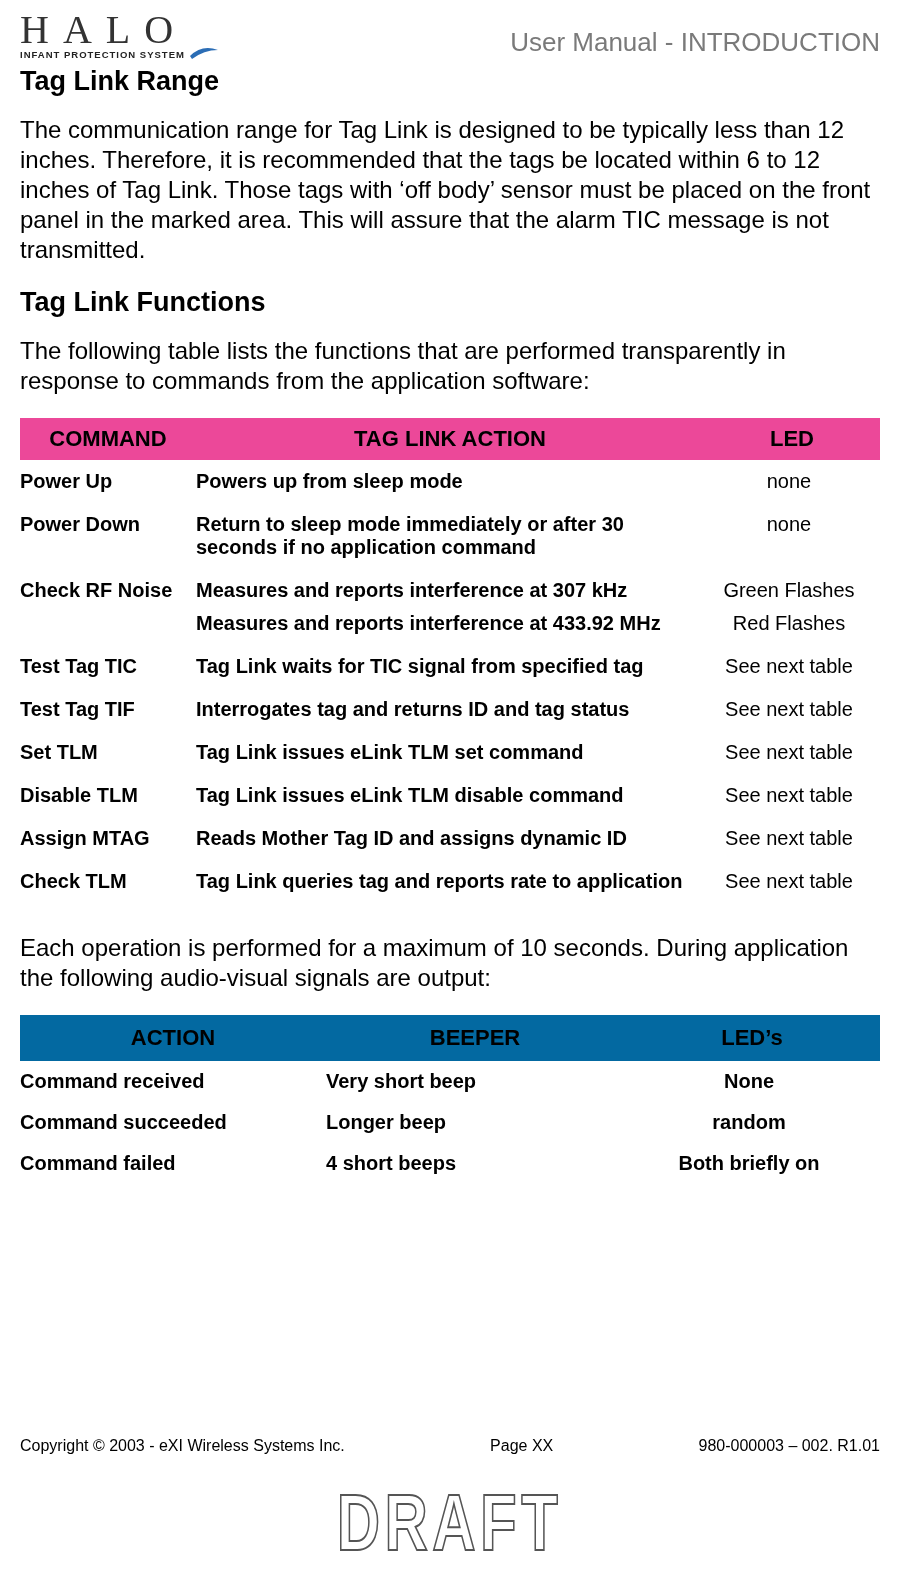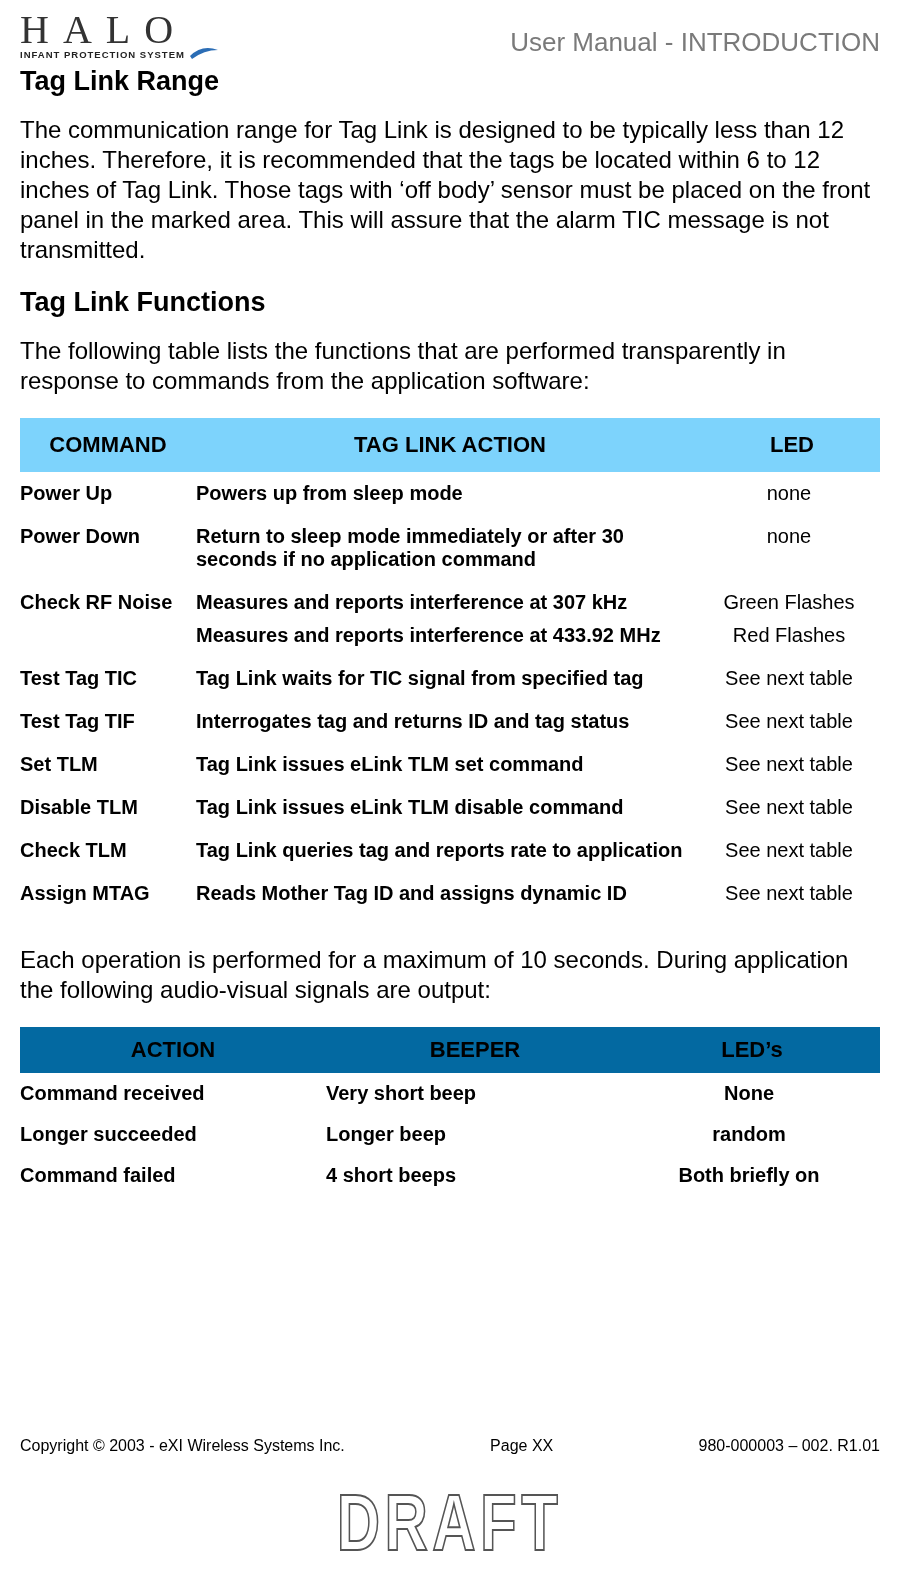--- a/index.html
+++ b/index.html
@@ -67,24 +67,24 @@
     line-height: 1.25;
     margin: 0 0 22px 0;
   }
   table.functions {
     width: 100%;
     border-collapse: collapse;
     margin-top: 10px;
     margin-bottom: 30px;
   }
   table.functions th {
-    background: #7dd3fc;
+    background: #ec4899;
     font-size: 22px;
     font-weight: 700;
-    padding: 14px 6px;
+    padding: 8px 6px;
     text-align: center;
   }
   table.functions td {
     font-size: 20px;
     padding: 10px 6px 10px 0;
     vertical-align: top;
   }
   table.functions td.cmd {
     font-weight: 700;
     width: 170px;
@@ -223,27 +223,27 @@
         <td class="cmd">Set TLM</td>
         <td class="act">Tag Link issues eLink TLM set command</td>
         <td class="led">See next table</td>
       </tr>
       <tr>
         <td class="cmd">Disable TLM</td>
         <td class="act">Tag Link issues eLink TLM disable command</td>
         <td class="led">See next table</td>
       </tr>
       <tr>
+        <td class="cmd">Assign MTAG</td>
+        <td class="act">Reads Mother Tag ID and assigns dynamic ID</td>
+        <td class="led">See next table</td>
+      </tr>
+      <tr>
         <td class="cmd">Check TLM</td>
         <td class="act">Tag Link queries tag and reports rate to application</td>
-        <td class="led">See next table</td>
-      </tr>
-      <tr>
-        <td class="cmd">Assign MTAG</td>
-        <td class="act">Reads Mother Tag ID and assigns dynamic ID</td>
         <td class="led">See next table</td>
       </tr>
     </tbody>
   </table>
 
   <p class="body">Each operation is performed for a maximum of 10 seconds.  During application the following audio-visual signals are output:</p>
 
   <table class="signals">
     <thead>
       <tr>
@@ -252,21 +252,21 @@
         <th>LED’s</th>
       </tr>
     </thead>
     <tbody>
       <tr>
         <td class="action">Command received</td>
         <td class="beeper">Very short beep</td>
         <td class="leds">None</td>
       </tr>
       <tr>
-        <td class="action">Longer succeeded</td>
+        <td class="action">Command succeeded</td>
         <td class="beeper">Longer beep</td>
         <td class="leds">random</td>
       </tr>
       <tr>
         <td class="action">Command failed</td>
         <td class="beeper">4 short beeps</td>
         <td class="leds">Both briefly on</td>
       </tr>
     </tbody>
   </table>

